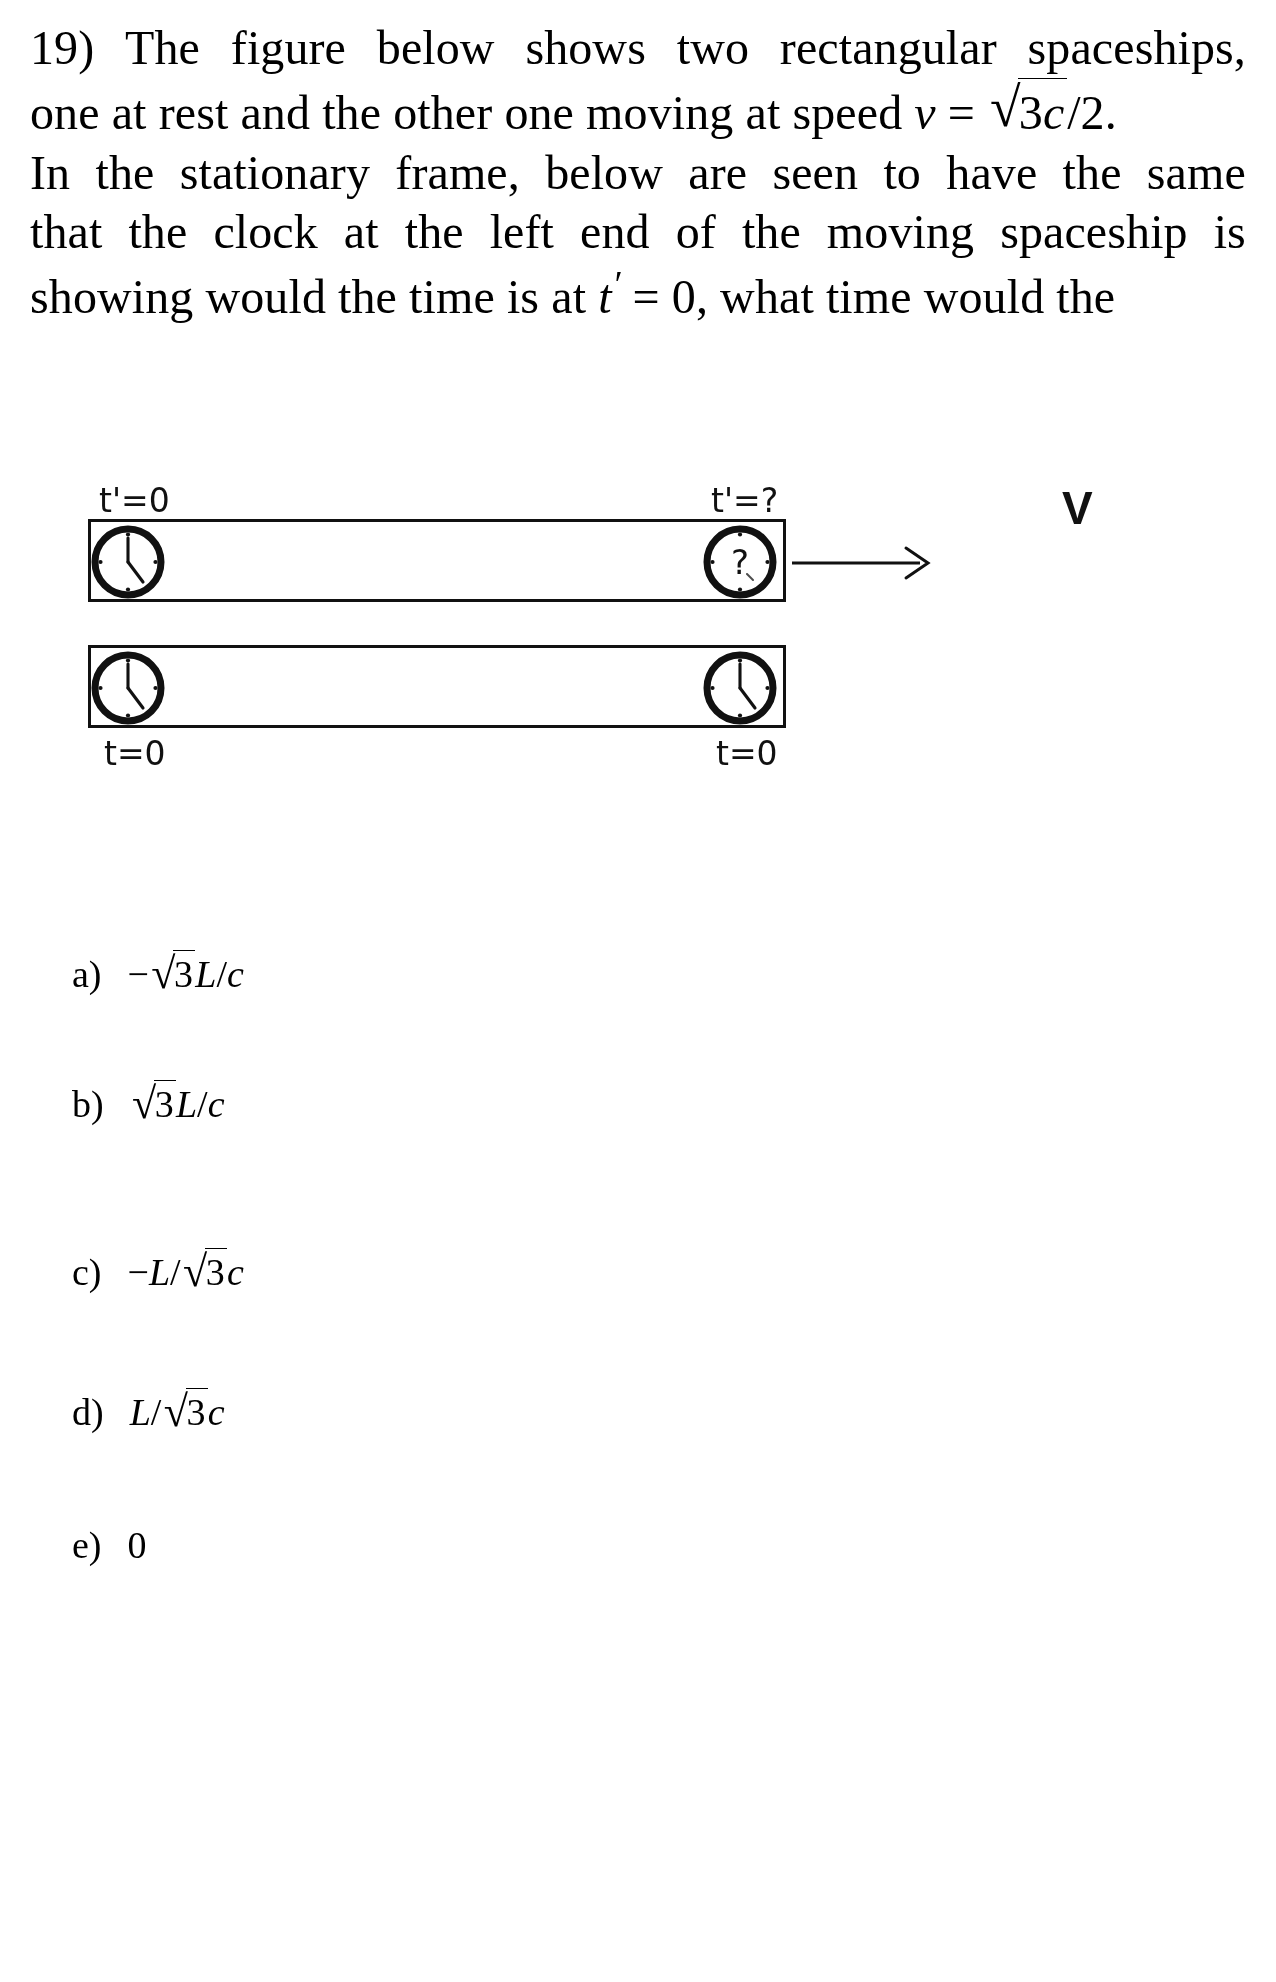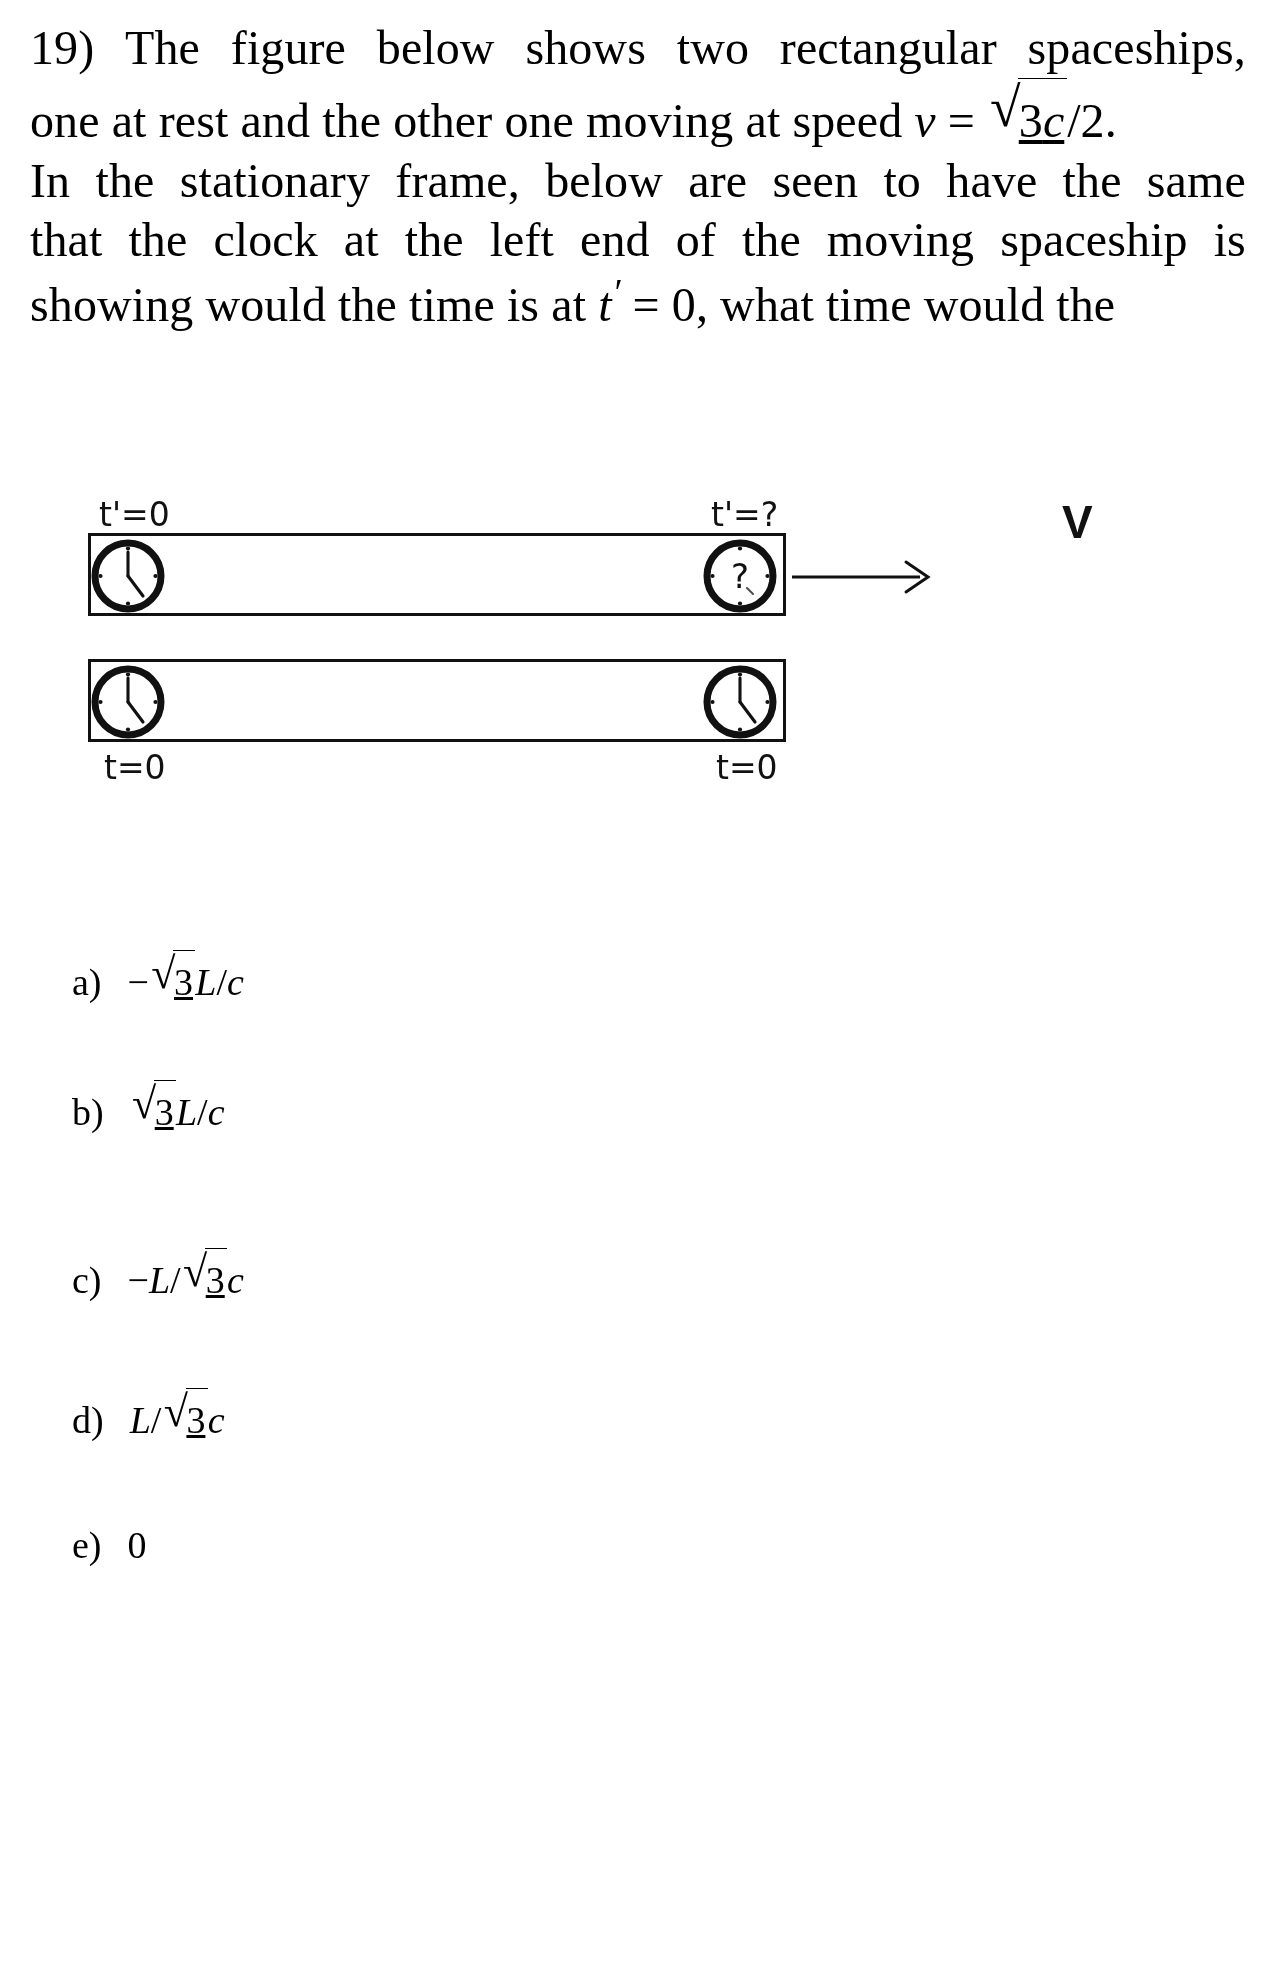--- a/index.html
+++ b/index.html
@@ -62,29 +62,28 @@
     position: absolute;
     left: 0;
     top: 0.04em;
     font-size: 1.16em;
     line-height: 1;
     font-style: normal;
   }
   .sqrt > .radicand {
     display: inline-block;
     border-top: 1.6px solid #000;
-    padding: 12px 0.06em 0 0.02em;
-    text-decoration: underline;
+    padding: 4px 0.06em 0 0.02em;
   }
 
   
   #figure {
     position: absolute;
     left: 0;
-    top: 14px;
+    top: 0;
     width: 1276px;
     height: 1540px;
     pointer-events: none;
   }
   .fig-label {
     position: absolute;
     font-family: "DejaVu Sans", "Liberation Sans", sans-serif;
     font-size: 33px;
     line-height: 1;
     color: #111111;

